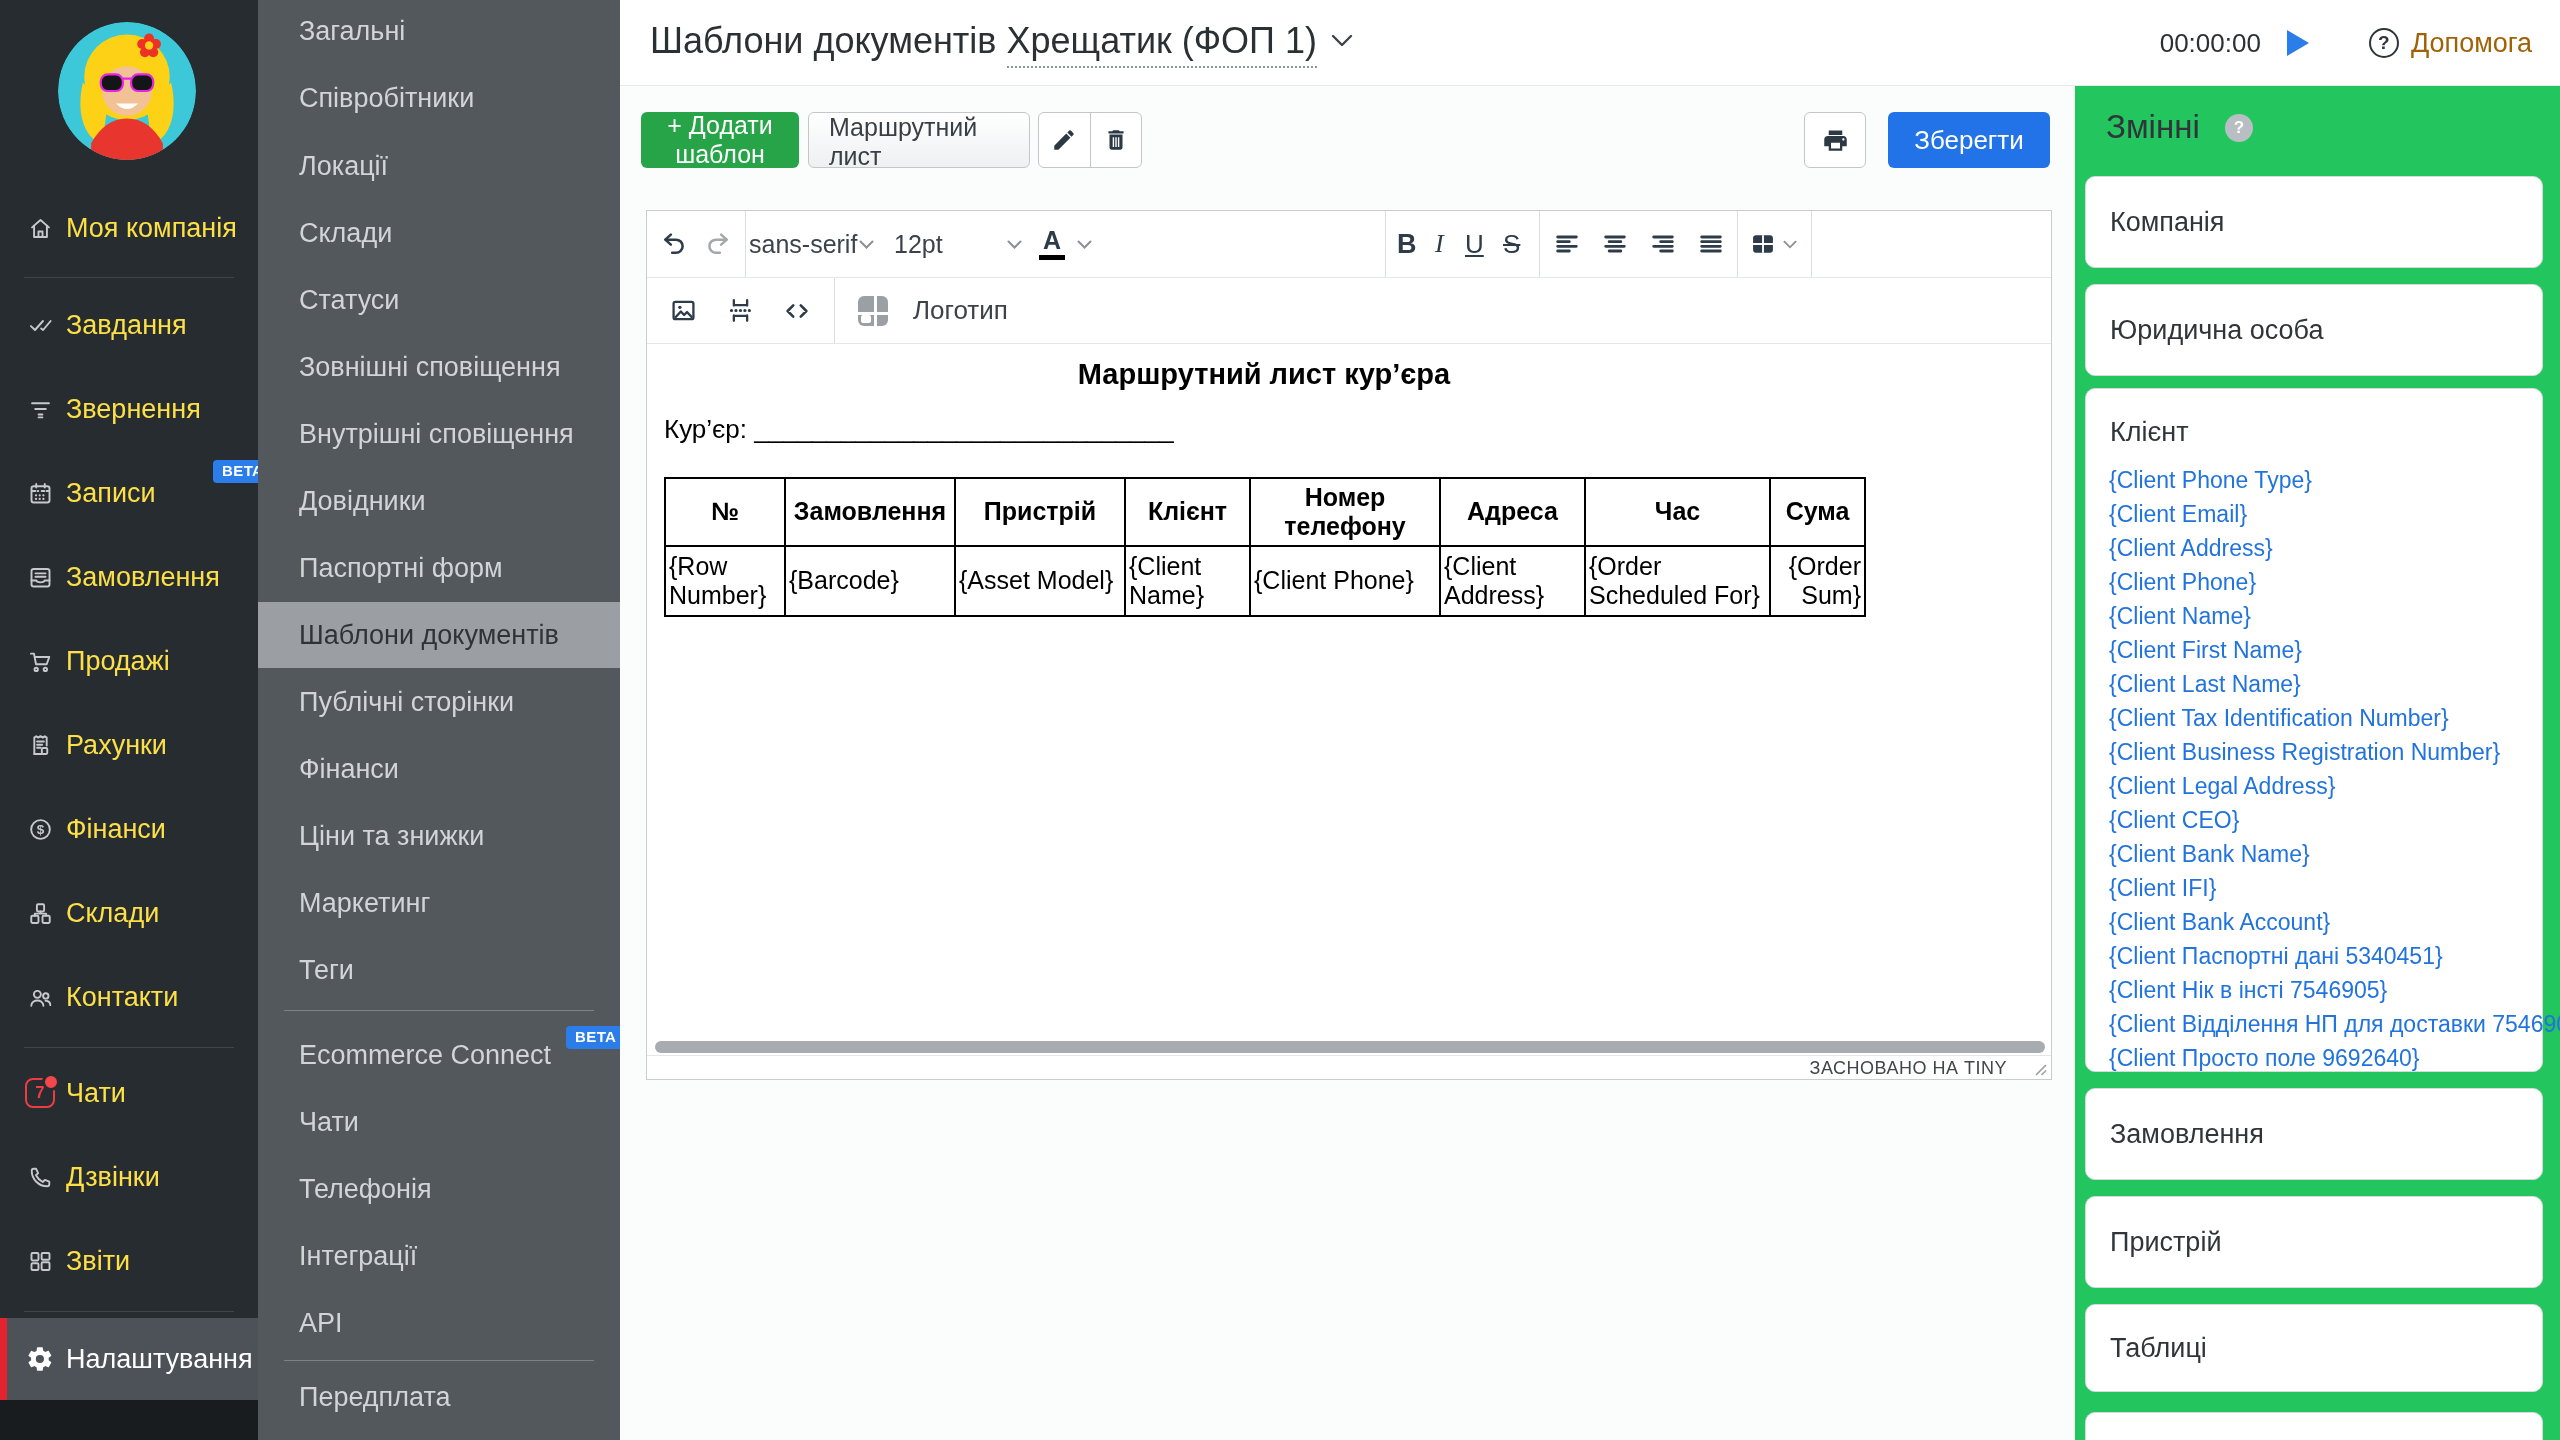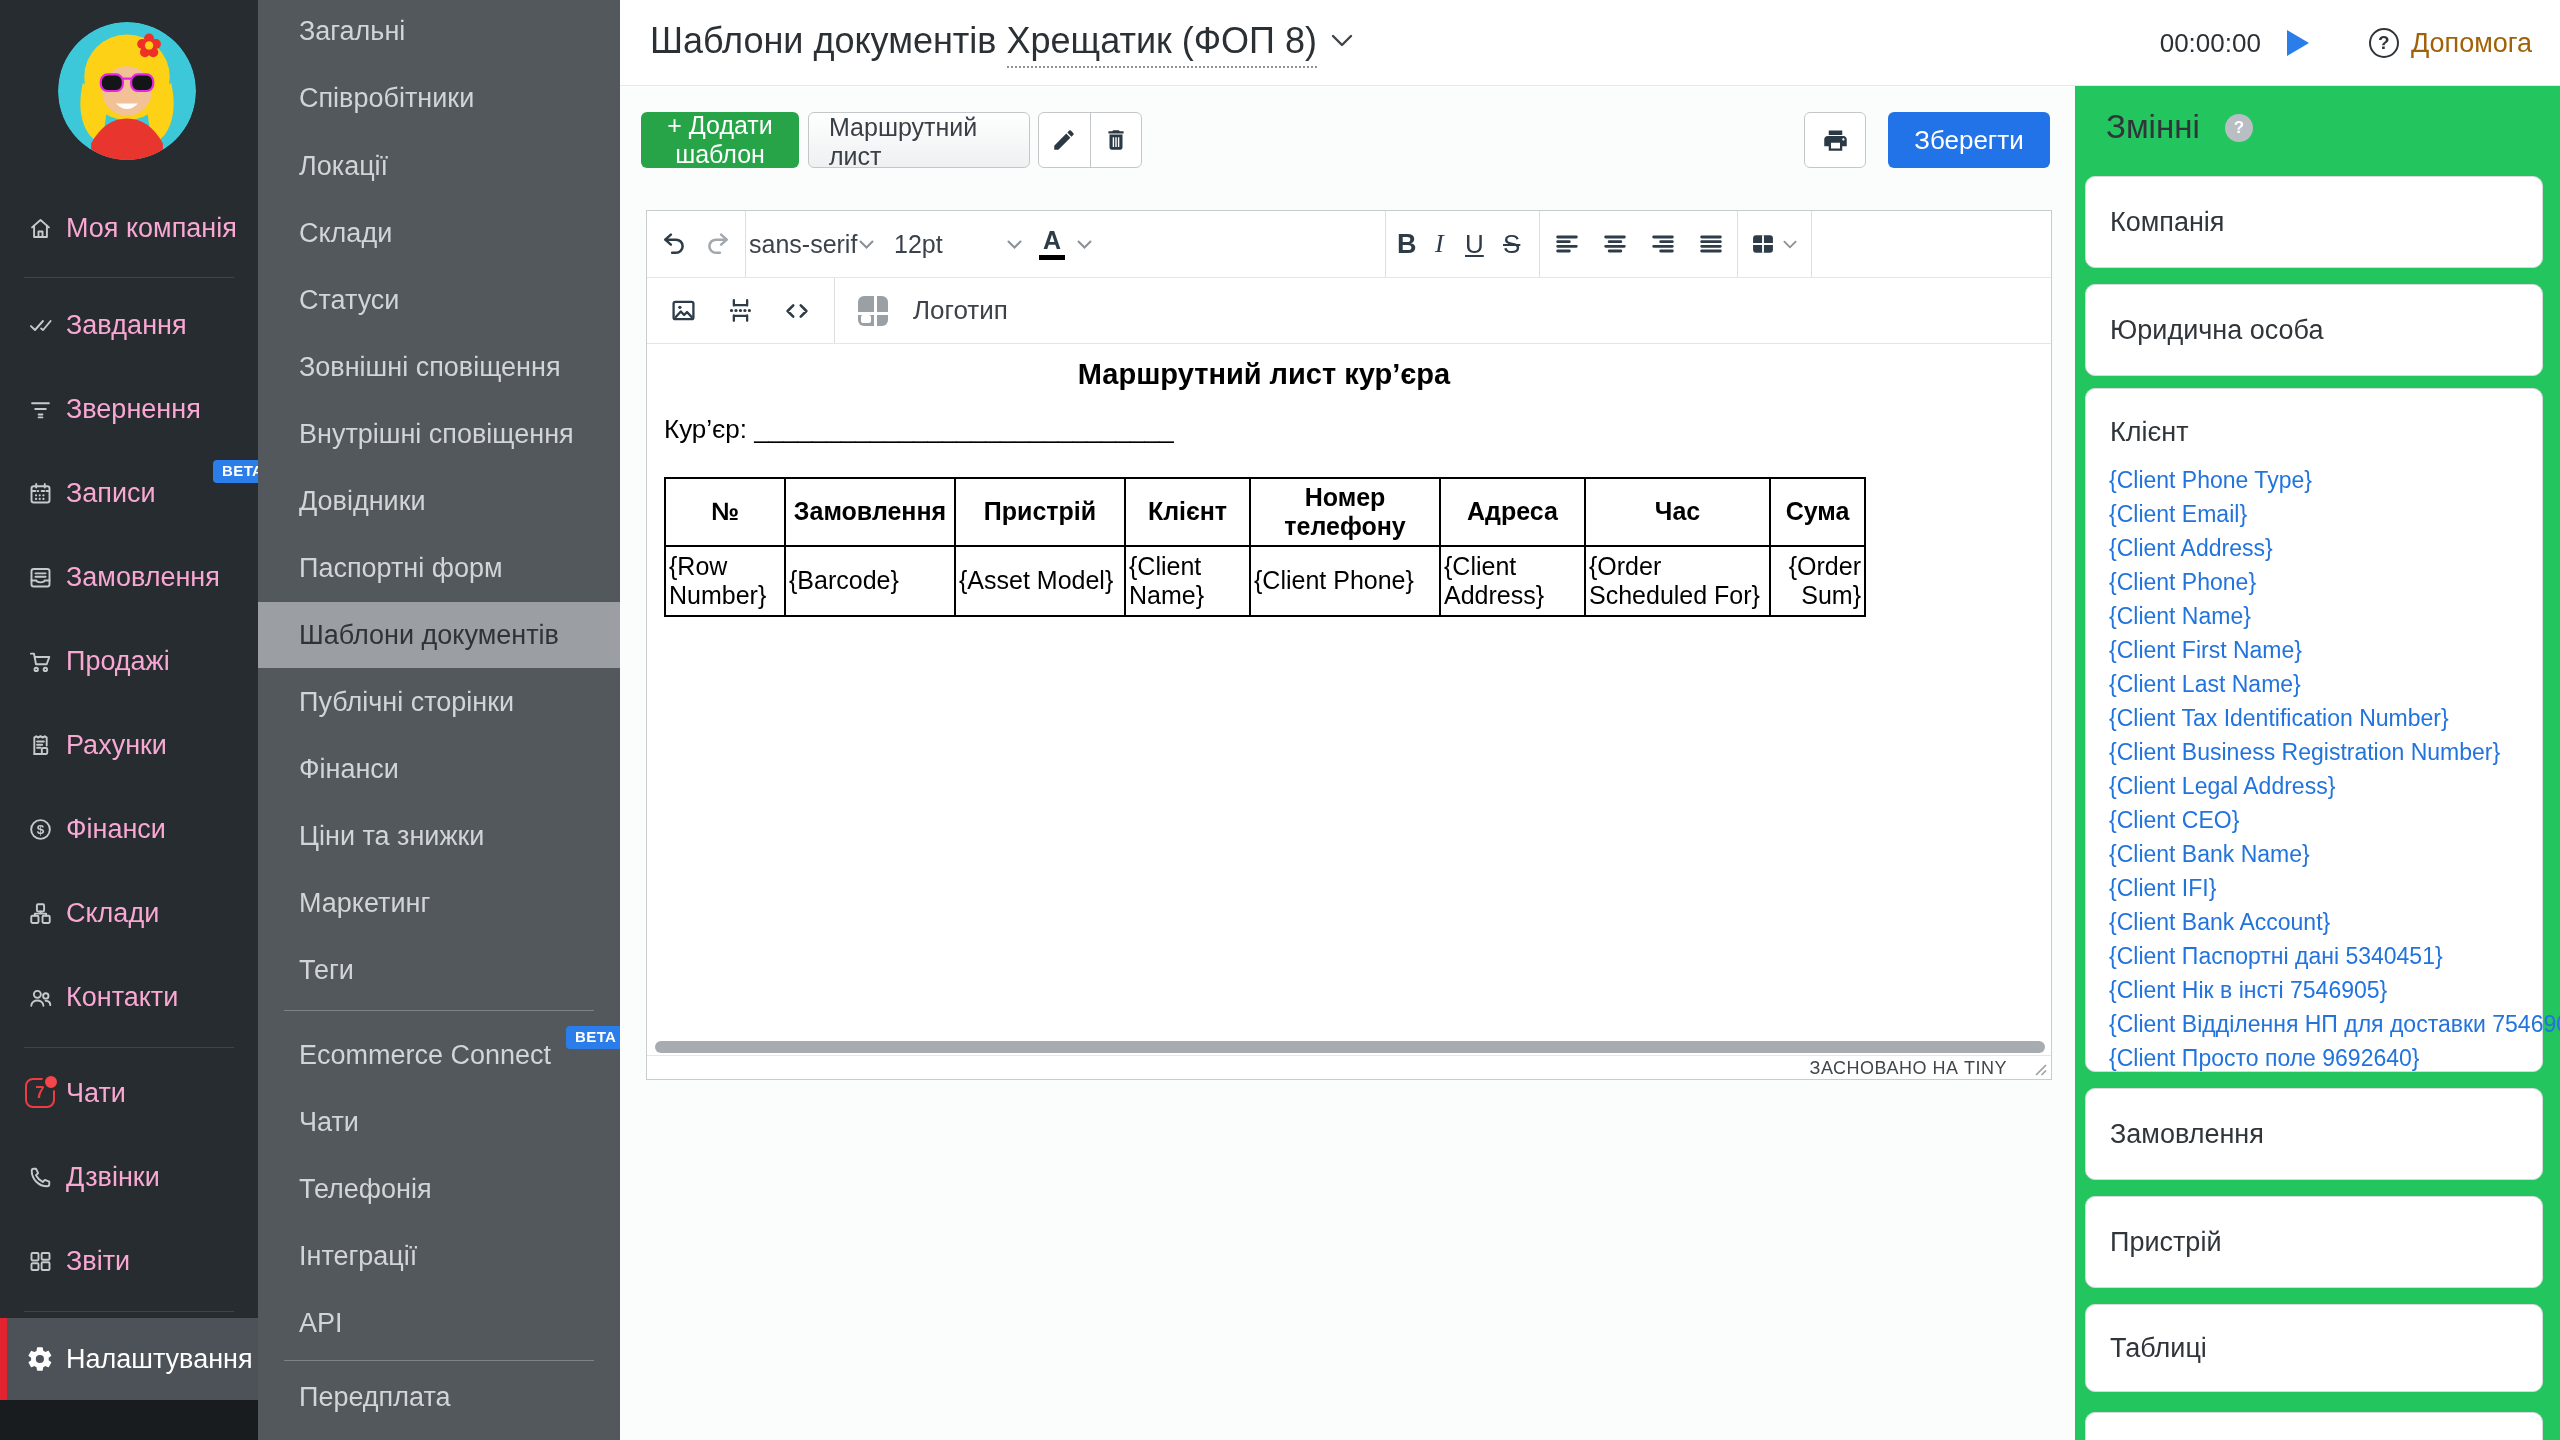--- a/index.html
+++ b/index.html
@@ -4,21 +4,21 @@
 <style>
   html,body{margin:0;padding:0;}
   .app{position:relative;width:2560px;height:1440px;overflow:hidden;background:#fff;
        font-family:"Liberation Sans",sans-serif;-webkit-font-smoothing:antialiased;}
 
   
   .sb{position:absolute;left:0;top:0;width:258px;height:1440px;background:#262c2f;}
   .sb-avatar{position:absolute;left:58px;top:22px;width:138px;height:138px;border-radius:50%;overflow:hidden;}
   .sb-item{position:absolute;left:0;width:258px;height:52px;display:flex;align-items:center;cursor:pointer;}
   .sb-ic{margin-left:25px;width:30px;height:30px;display:flex;align-items:center;justify-content:center;flex:none;}
-  .sb-lb{margin-left:11px;font-size:27px;color:#f9a8d4;white-space:nowrap;}
+  .sb-lb{margin-left:11px;font-size:27px;color:#fde047;white-space:nowrap;}
   .sb-div{position:absolute;left:24px;width:210px;height:1px;background:#3e4447;}
   .sb-item.active{top:1318px;height:82px;background:#4c5257;}
   .sb-item.active::before{content:"";position:absolute;left:0;top:0;width:7px;height:100%;background:#e32430;}
   .sb-item.active .sb-lb{color:#fff;}
   .sb-bottom{position:absolute;left:0;top:1400px;width:258px;height:40px;background:#181c1e;}
   .badge{position:absolute;background:#2b7de9;color:#fff;font-size:15px;font-weight:bold;
          letter-spacing:.4px;padding:3px 9px;border-radius:4px;line-height:1.1;}
   .chat-ic{position:relative;width:30px;height:30px;border:2.5px solid #ef3c42;border-radius:8px;
            color:#ef3c42;font-size:17px;font-weight:bold;display:flex;align-items:center;justify-content:center;box-sizing:border-box;}
   .chat-ic .dot{position:absolute;top:-7px;right:-7px;width:12px;height:12px;border-radius:50%;
@@ -367,21 +367,21 @@
       </div>
     <div class="n2-div" style="top:1360px"></div>
     <div class="n2-item" style="top:1371px">
         <span>Передплата</span>
       </div>
   </nav>
 
   <header class="mhead">
     <div class="ptitle">
       <span>Шаблони документів</span>
-      <span class="ctx">Хрещатик (ФОП 8)</span><svg width="22" height="13" viewBox="0 0 22 13" fill="none" stroke="#3f444a" stroke-width="2.4" stroke-linecap="round" stroke-linejoin="round">
+      <span class="ctx">Хрещатик (ФОП 1)</span><svg width="22" height="13" viewBox="0 0 22 13" fill="none" stroke="#3f444a" stroke-width="2.4" stroke-linecap="round" stroke-linejoin="round">
           <path d="M2 2l9 9 9-9"></path>
         </svg>
     </div>
     <div class="hright">
       <span class="timer">00:00:00</span>
       <span class="play"></span>
       <span class="qm">?</span>
       <span class="help-lb">Допомога</span>
     </div>
   </header>

